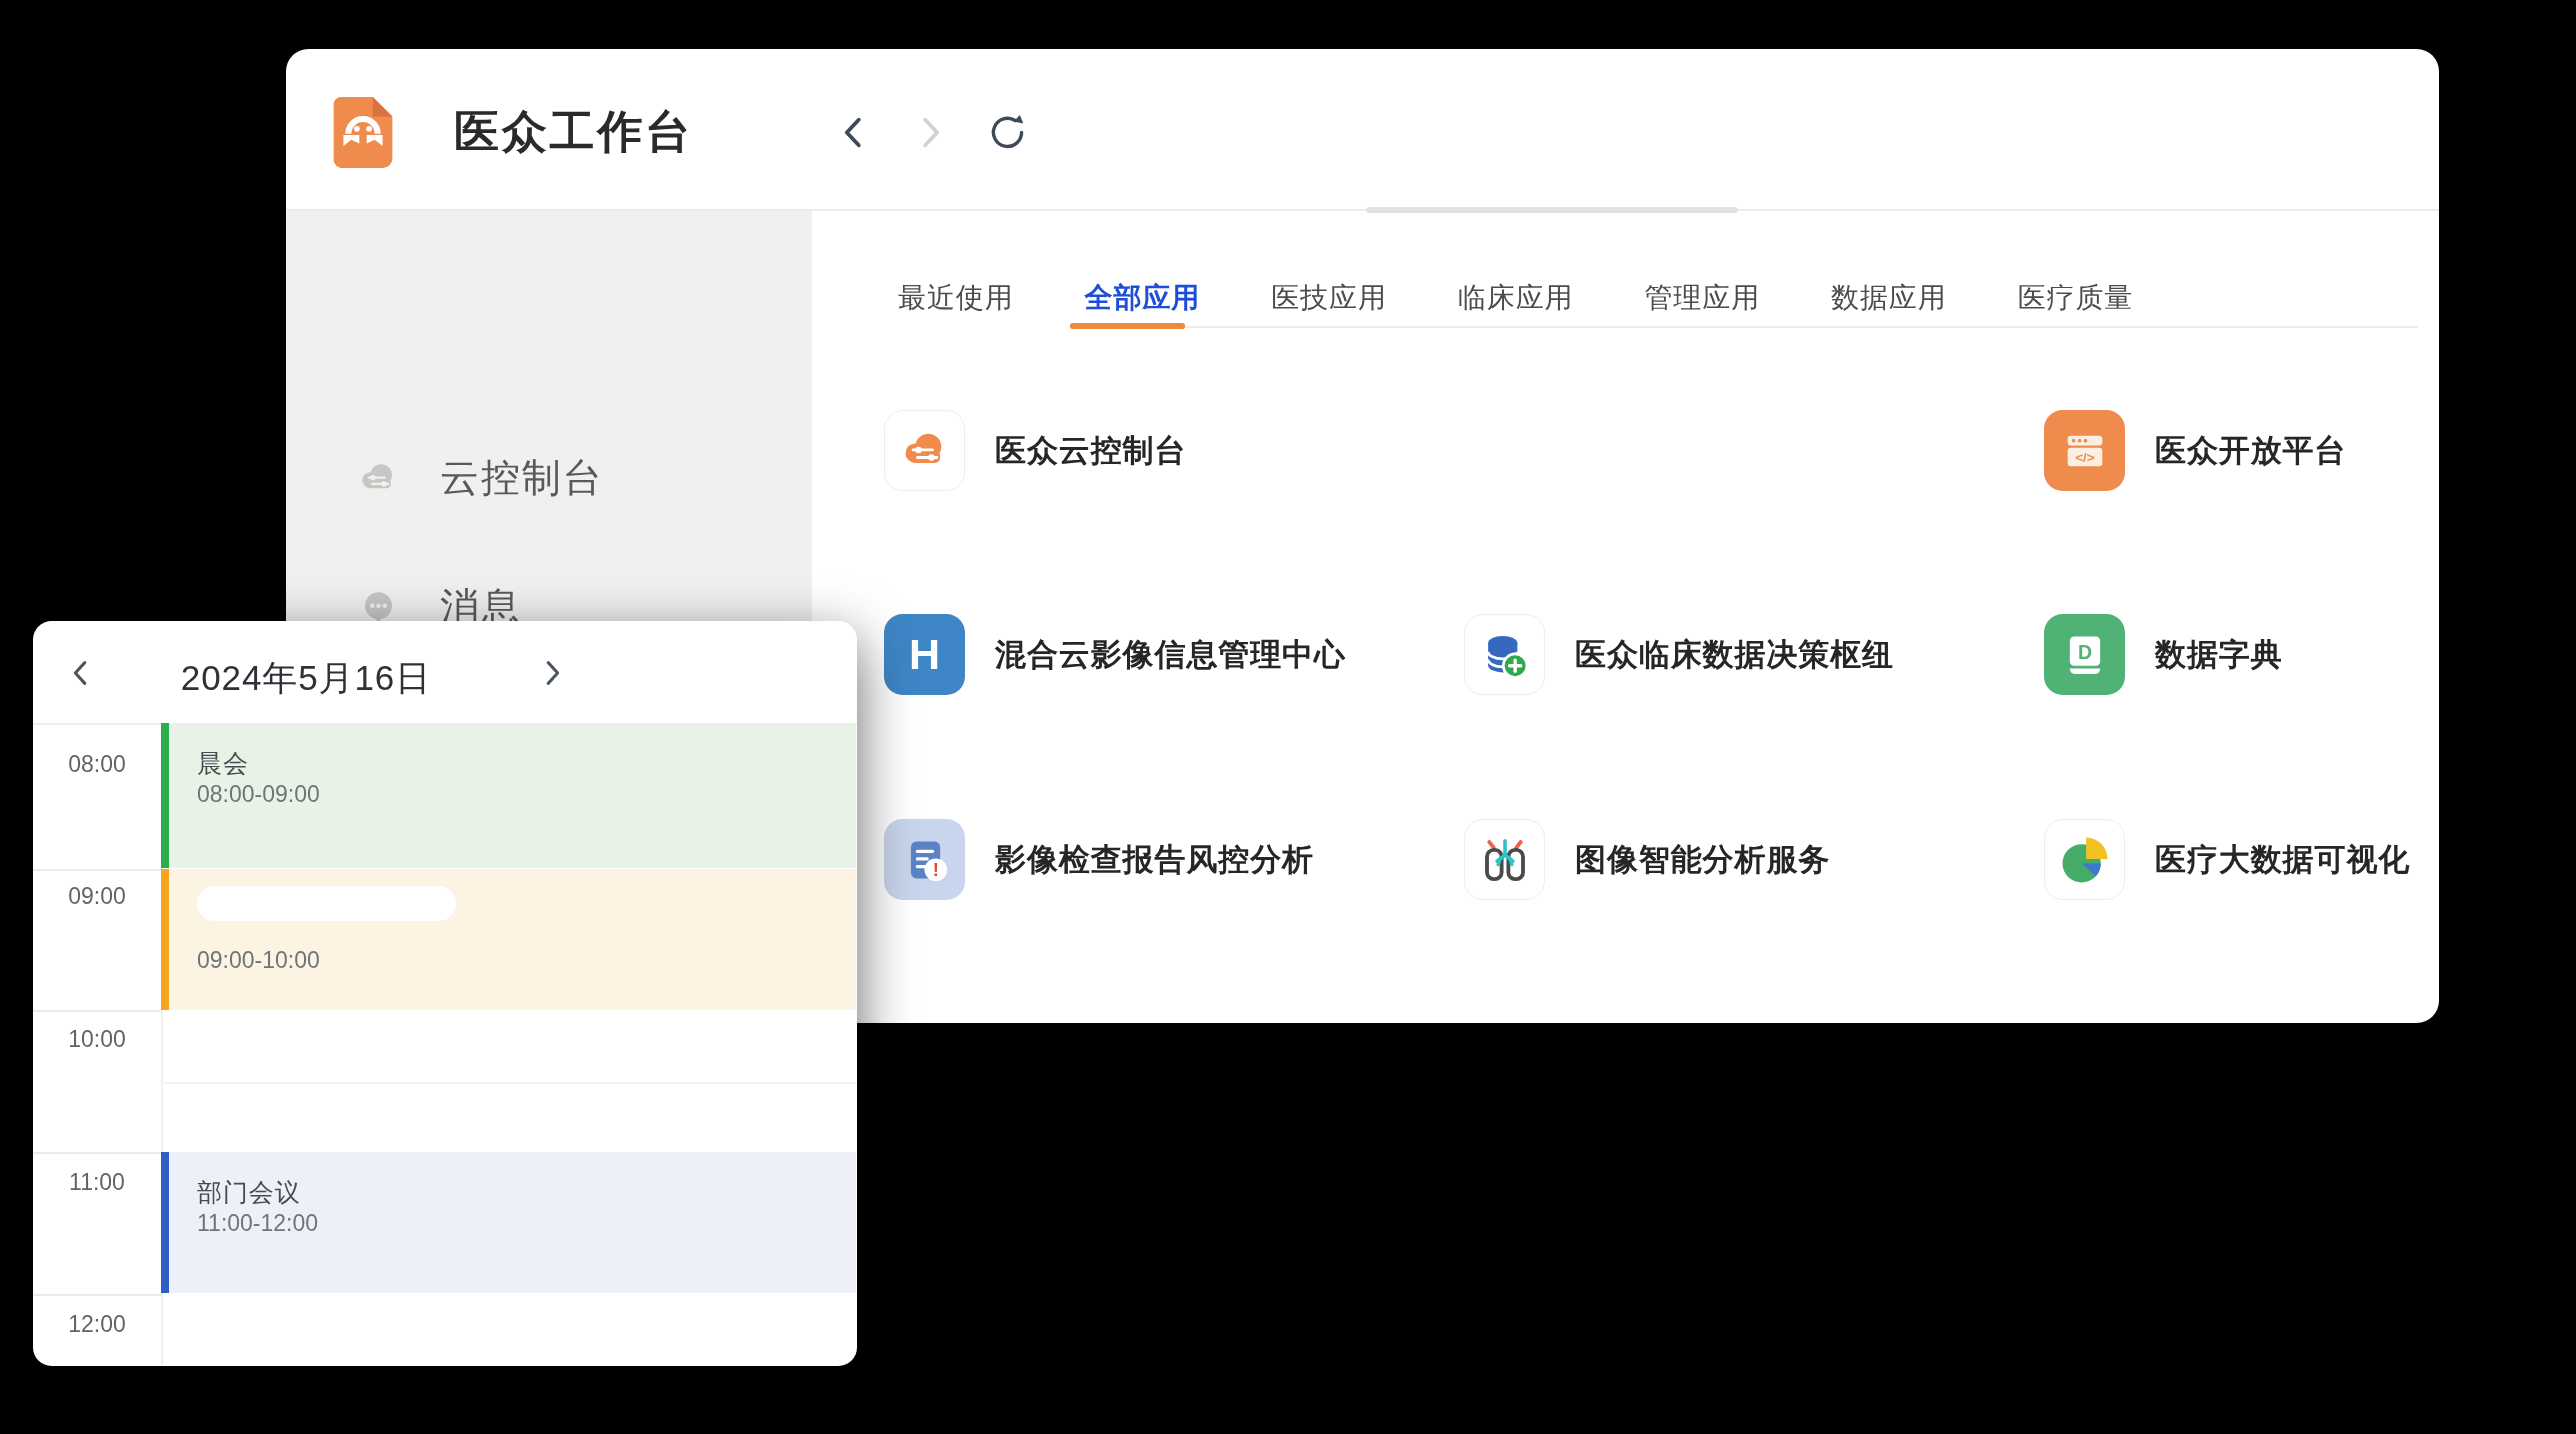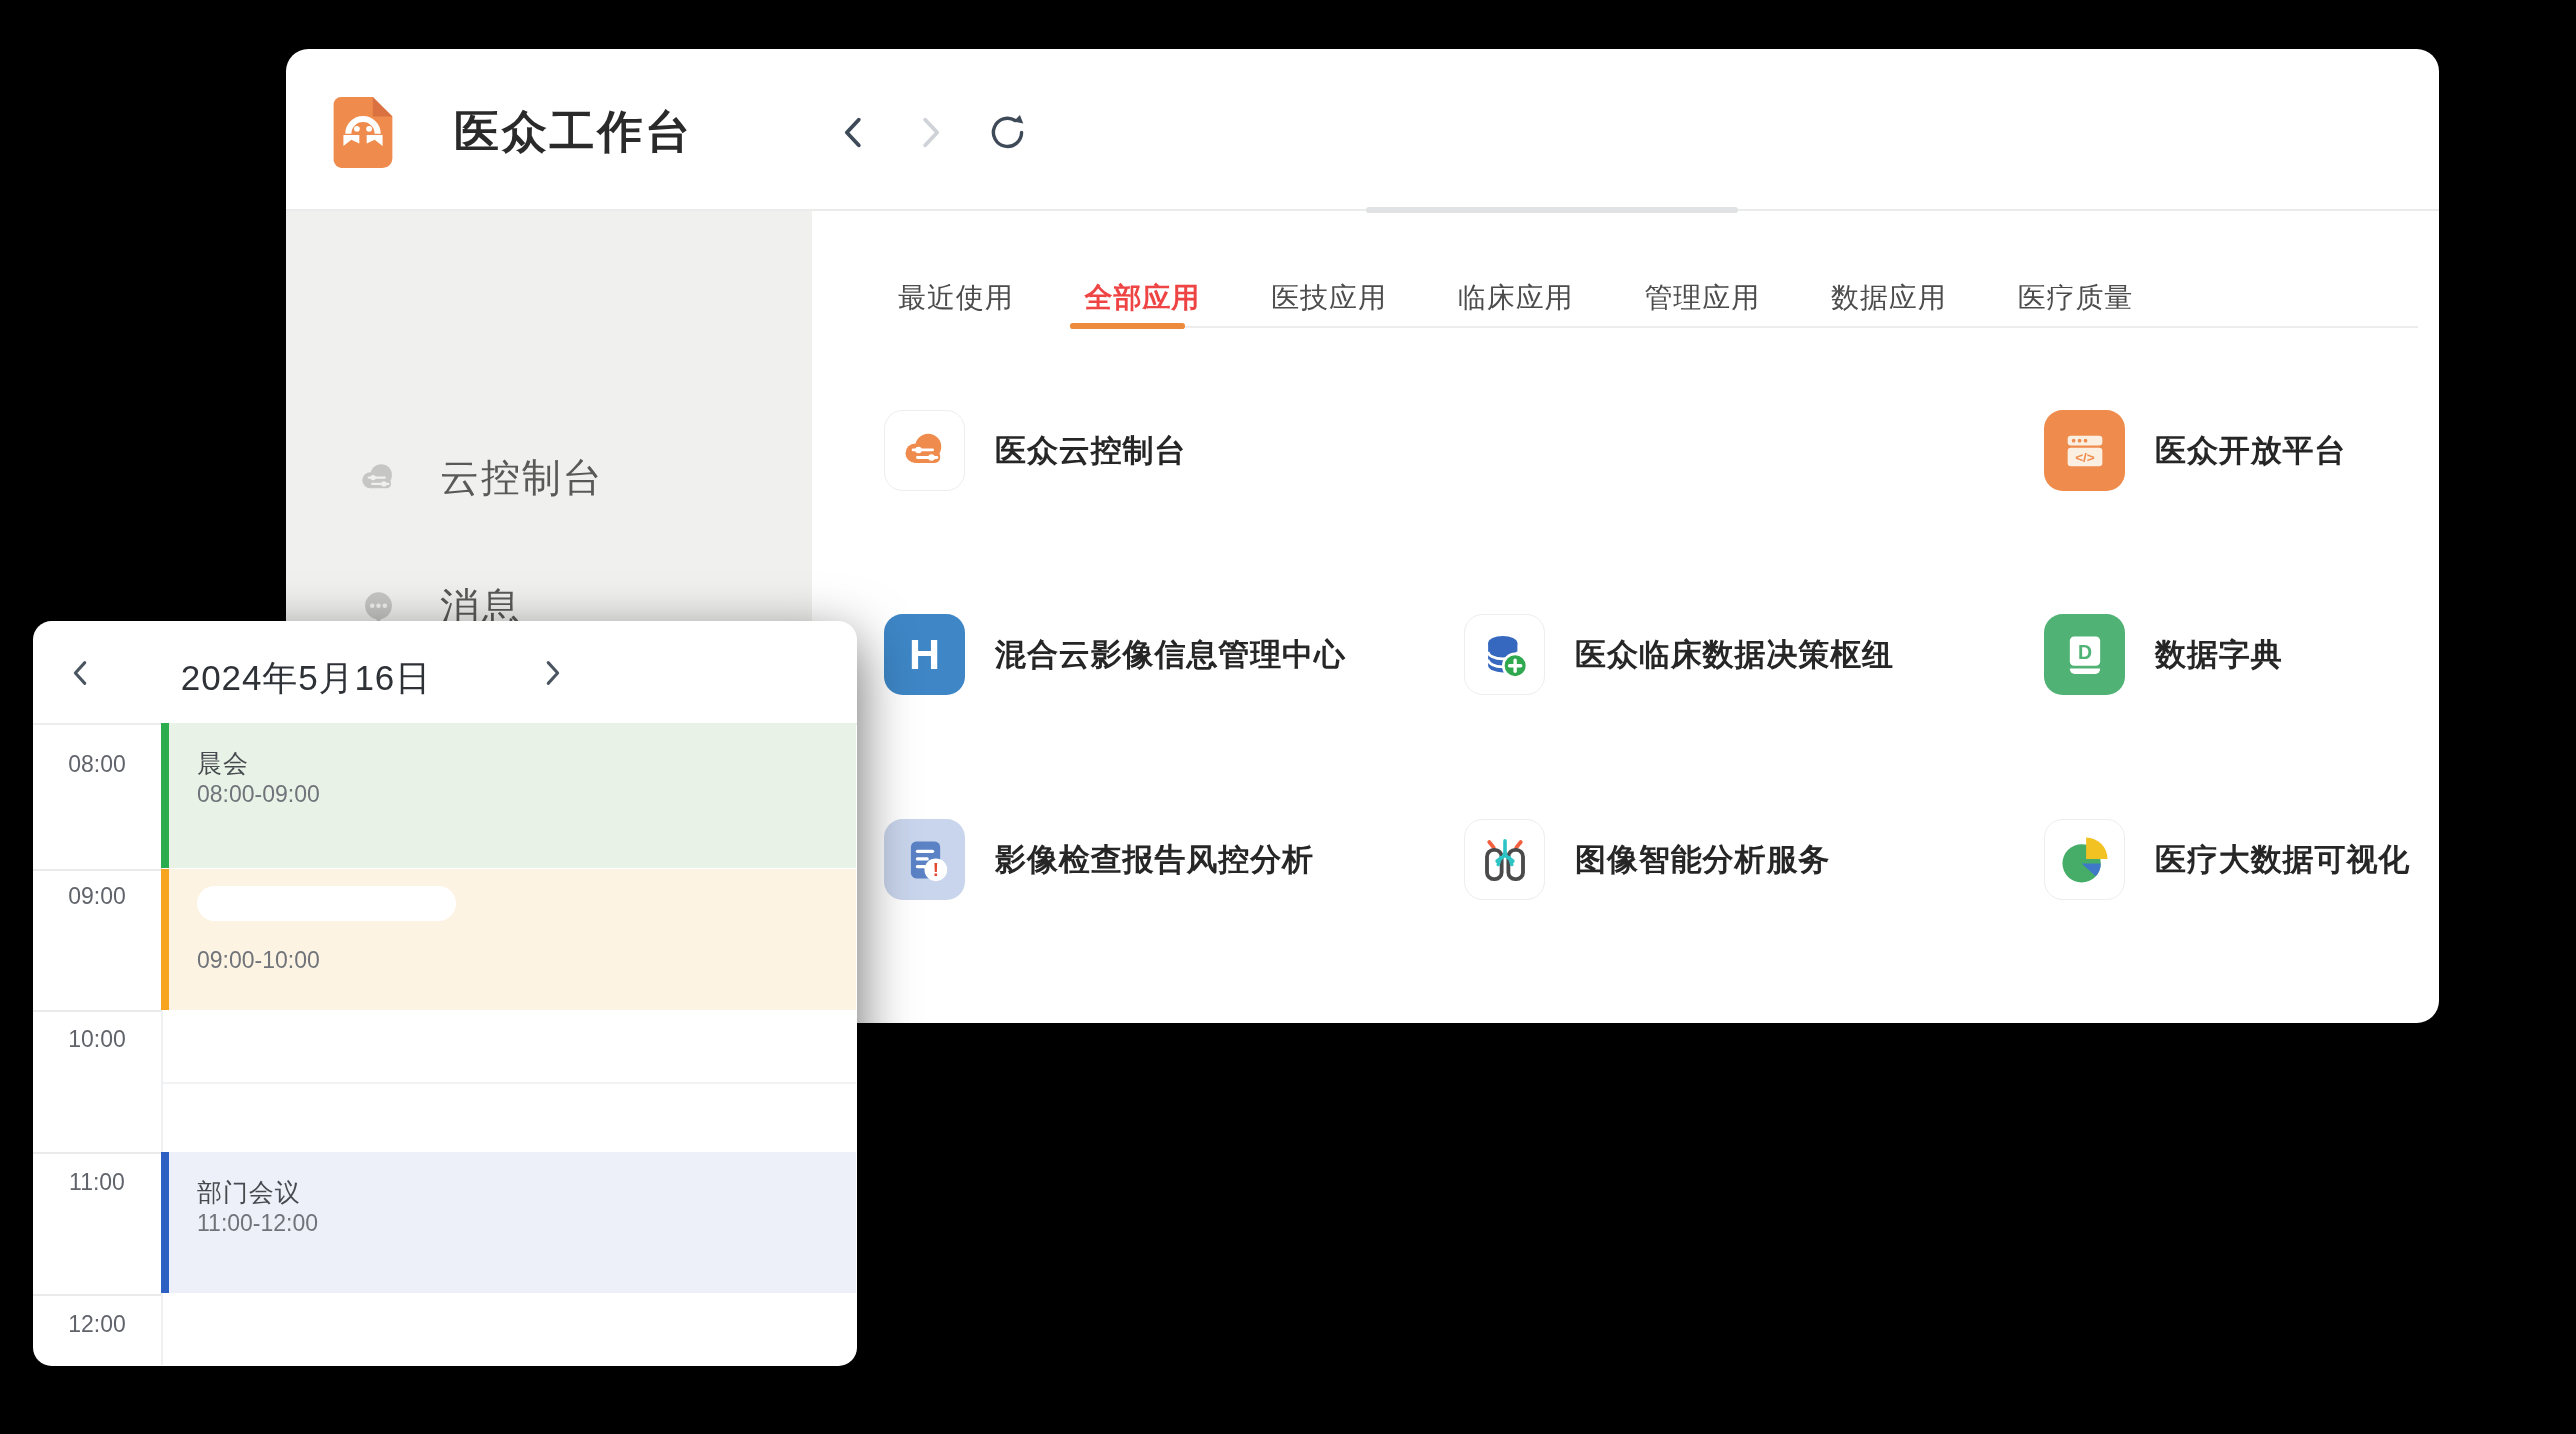--- a/index.html
+++ b/index.html
@@ -22,21 +22,21 @@
   
   .sidebar { left:0; top:162px; width:526px; height:812px; background:#F0F0EE;
              border-radius:0 0 0 22.3px; }
   .side-item { position:absolute; left:0; width:526px; height:60px; display:flex; align-items:center; cursor:pointer; }
   .side-item .icn { position:absolute; left:71px; width:43px; height:43px; }
   .side-item .lbl { position:absolute; left:154px; font-size:39px; color:#595959; letter-spacing:1.9px; }
 
   
   .tabs { left:603px; top:223px; height:52px; display:flex; gap:71px;margin-left:9px; }
   .tab { font-size:28px; line-height:52px; color:#4c4c4c; letter-spacing:0.9px; cursor:pointer; white-space:nowrap; }
-  .tab.active { color:#ef4444; font-weight:700;text-align:right; }
+  .tab.active { color:#1d4ed8; font-weight:700;text-align:right; }
   .tab-underline { left:784px; top:274px; width:115px; height:5.6px; background:#ED8A3C; border-radius:2.8px; z-index:2; }
   .tab-divider { left:784px; top:277px; width:1348px; height:1.9px; background:#ececec; }
 
   
   .app-item { position:absolute; display:flex; align-items:center; gap:30px; cursor:pointer; }
   .tile { width:81px; height:81px; border-radius:18.6px; display:flex; align-items:center; justify-content:center; flex:0 0 auto; }
   .t-white { background:#fff; border:1.9px solid #ededed; }
   .t-orange { background:#EF8C4D; }
   .t-blue   { background:#3E86C6; }
   .t-green  { background:#50B274; }

